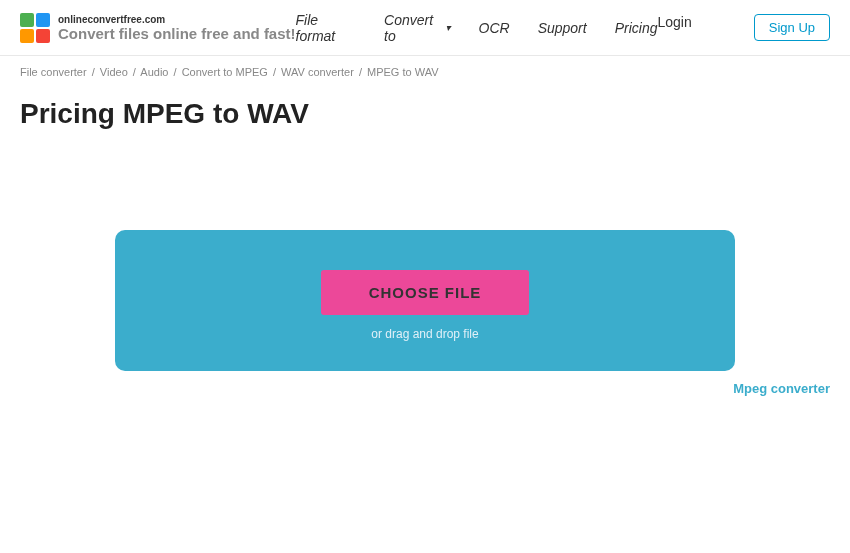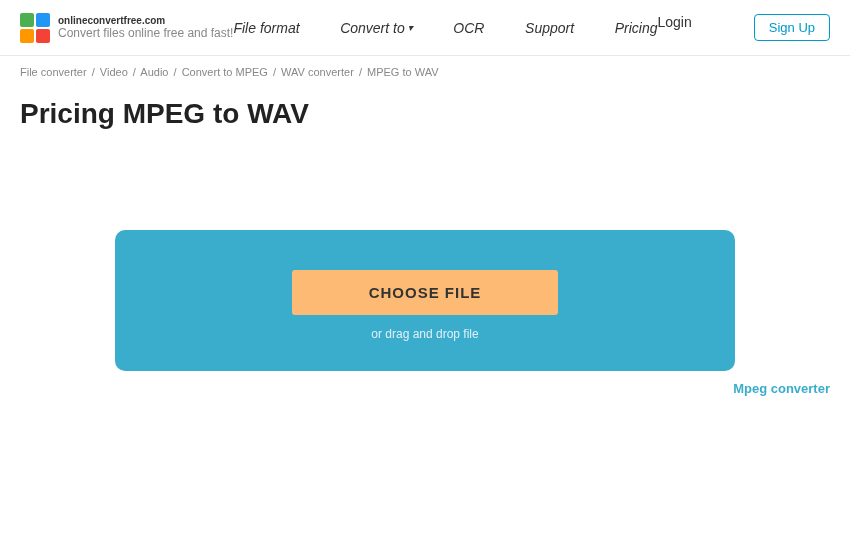--- a/index.html
+++ b/index.html
@@ -46,22 +46,23 @@
       flex-direction: column;
     }
 
     .logo-name {
       font-size: 10px;
       font-weight: bold;
       color: #333;
     }
 
     .logo-tagline {
-      font-size: 12px;
+      font-size: 15px;
       color: #888;
+      font-weight: bold;
     }
 
     .nav {
       display: flex;
       align-items: center;
       gap: 28px;
       flex: 1;
       justify-content: space-between;
       font-style: italic;
     }
@@ -151,24 +152,24 @@
 
     .upload-title {
       color: #fff;
       font-size: 17px;
       font-weight: bold;
       margin-bottom: 20px;
       text-align: center;
     }
 
     .choose-file-btn {
-      background: #fdba74;
+      background: #ec4899;
       border: none;
       padding: 14px 0;
-      width: 266px;
+      width: 208px;
       font-size: 15px;
       font-weight: bold;
       letter-spacing: 1px;
       color: #333;
       cursor: pointer;
       border-radius: 3px;
       text-transform: uppercase;
     }
 
     .drag-drop-text {

